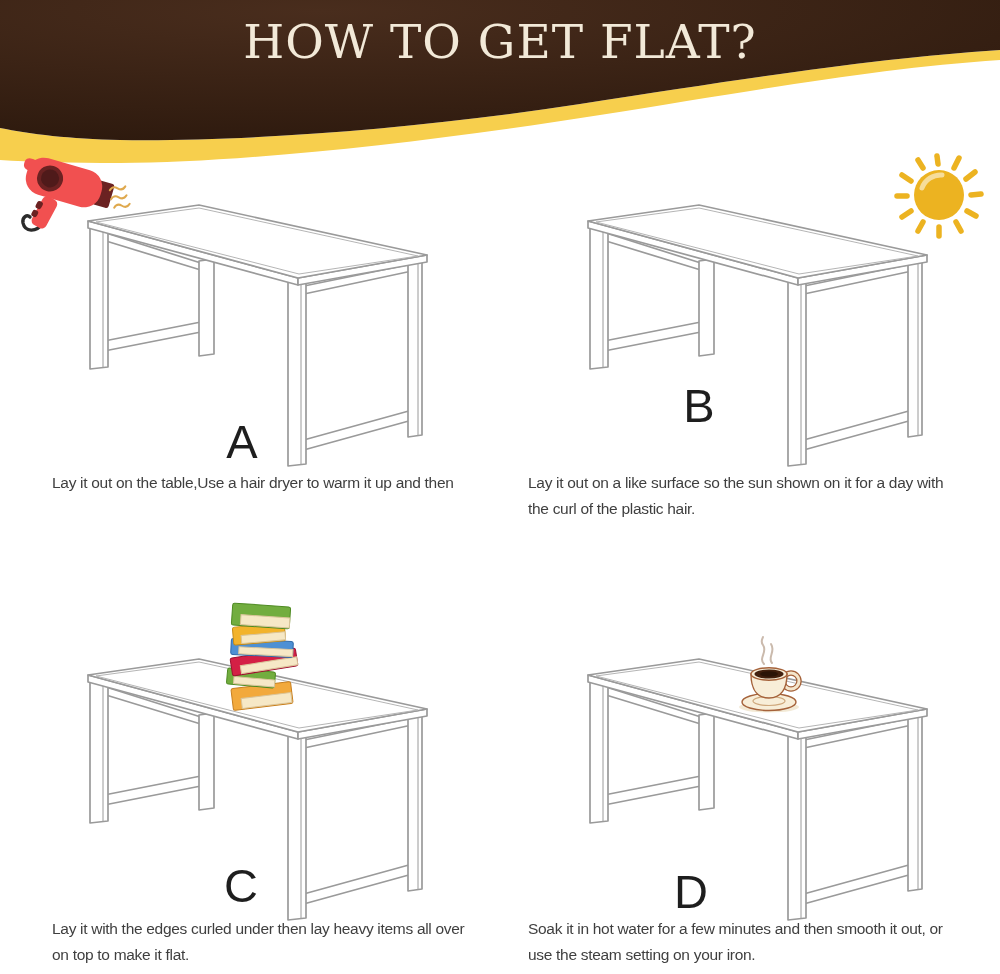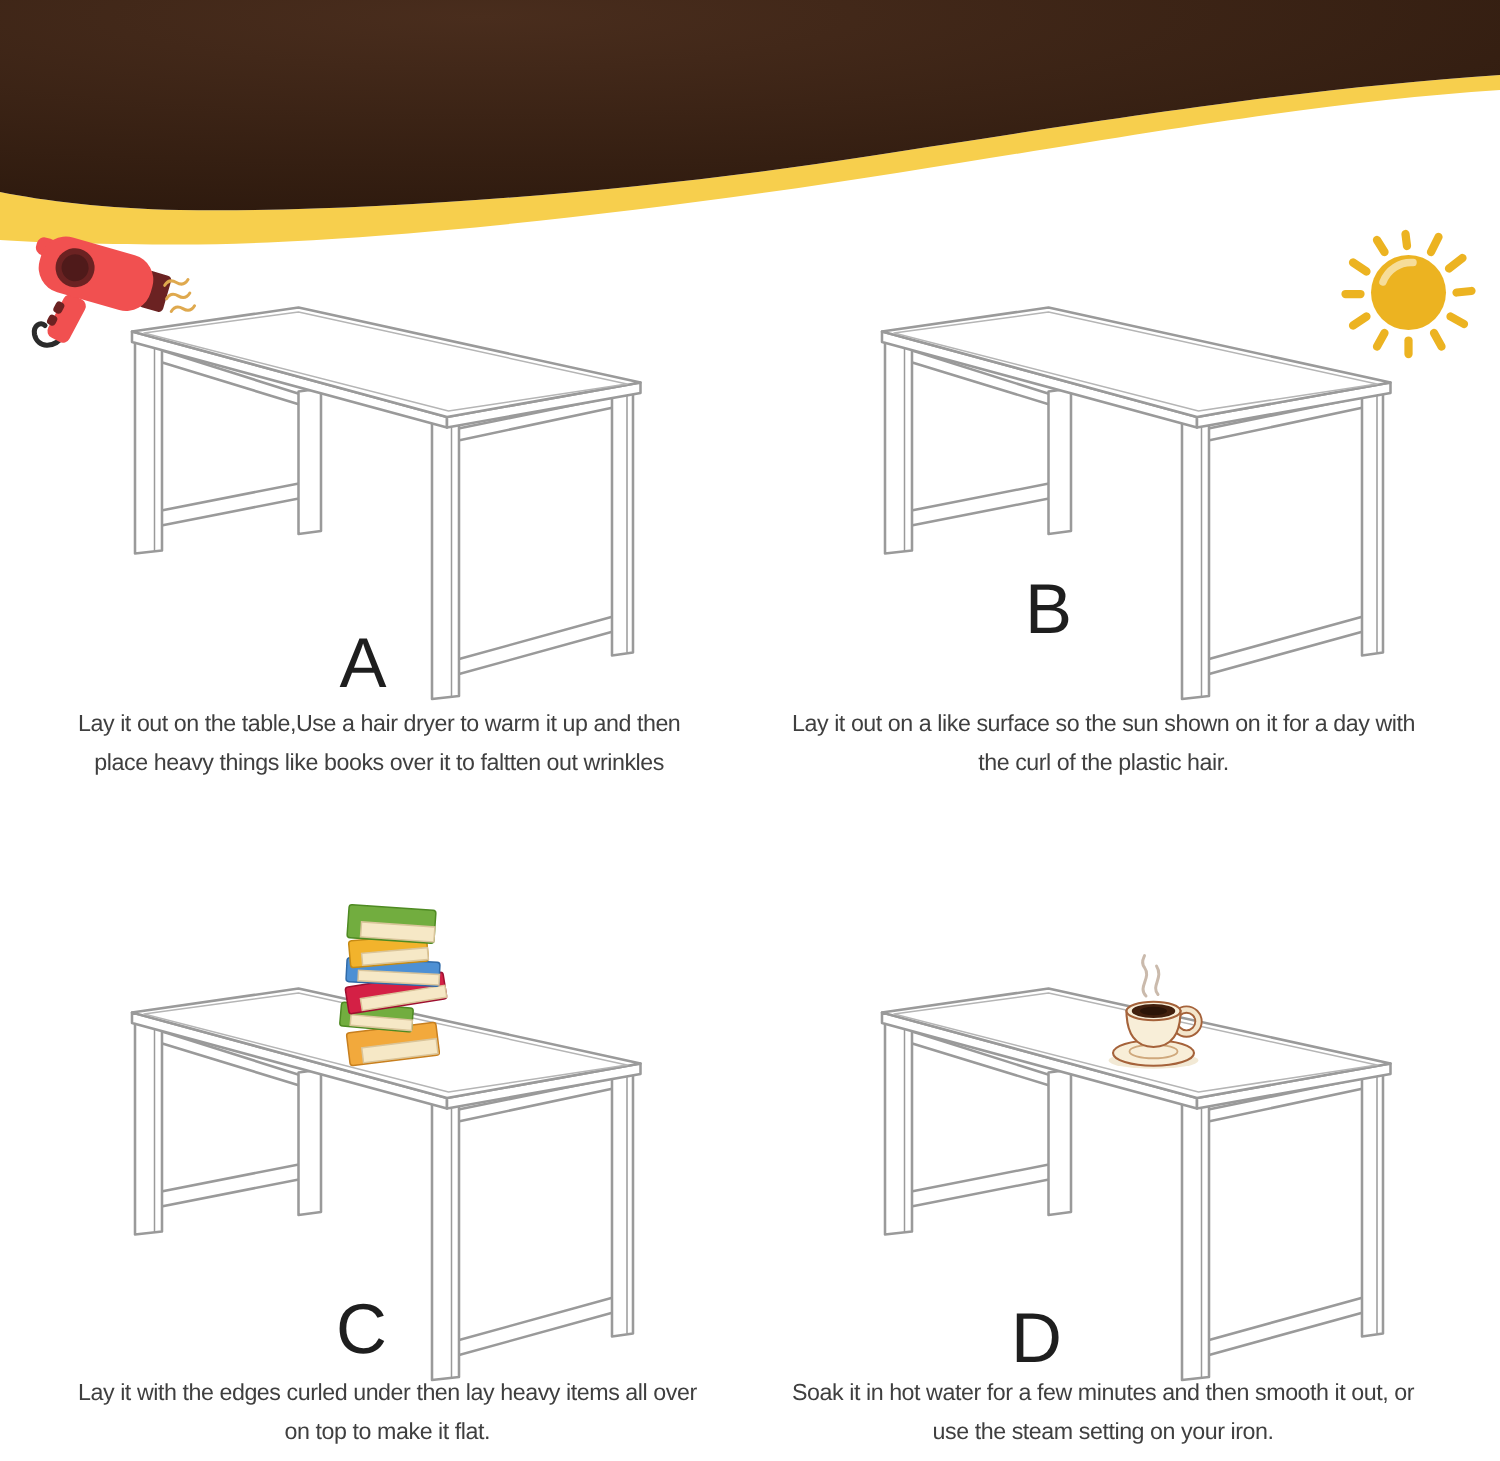--- a/index.html
+++ b/index.html
@@ -6,21 +6,21 @@
   .canvas{position:relative;width:1000px;height:974px;background:#fff;overflow:hidden;
           font-family:"Liberation Sans",sans-serif;}
   .abs{position:absolute;}
   .header-svg{left:0;top:0;}
   .title{left:0;right:0;top:14px;text-align:center;
          font-family:"DejaVu Serif",serif;font-size:47px;font-weight:500;
          color:#f2e9d8;letter-spacing:1px;}
   .panel-label{font-size:47px;font-weight:400;color:#1e1e1e;transform:translateX(-50%);
                font-family:"Liberation Sans",sans-serif;}
   .caption{font-size:15.5px;line-height:26px;letter-spacing:-0.3px;color:#3f3f3f;white-space:nowrap;}
-  .caption span{display:block;text-align:center;}
+  .caption span{display:block;}
   svg{display:block;}
 </style>
 </head>
 <body>
 
 <div class="canvas">
 
   <svg style="position:absolute;width:0;height:0" aria-hidden="true">
     <defs>
       <symbol id="desk" viewBox="0 0 345 264" fill="#ffffff" stroke="#9a9a9a" stroke-width="1.7" stroke-linejoin="round">
@@ -55,20 +55,21 @@
         <stop offset="0" stop-color="#492d1d"></stop>
         <stop offset="1" stop-color="#2e1a0e"></stop>
       </radialGradient>
     </defs>
     <path fill="#f7cf4d" d="M0,128 C30,134 70,139 120,140 C240,142 420,129 580,104
              C760,76 880,58 1000,50 L1000,60 C880,68 770,88 600,115
              C430,142 240,163 120,163 C70,163 30,162 0,160 Z"></path>
     <path fill="url(#brownGrad)" d="M0,0 H1000 V50 C880,58 760,76 580,104
              C420,129 240,142 120,140 C70,139 30,134 0,128 Z"></path>
   </svg>
+  <div class="abs title">HOW TO GET FLAT?</div>
 
   <svg class="abs" style="left:86px;top:204px" width="345" height="264" viewBox="0 0 345 264">
       <use href="#desk"></use>
     </svg>
   <svg class="abs" style="left:586px;top:204px" width="345" height="264" viewBox="0 0 345 264">
       <use href="#desk"></use>
     </svg>
   <svg class="abs" style="left:86px;top:658px" width="345" height="264" viewBox="0 0 345 264">
       <use href="#desk"></use>
     </svg>
@@ -164,21 +165,20 @@
     <ellipse cx="41" cy="38" rx="9" ry="2.8" fill="#2b1407"></ellipse>
   </svg>
 
   <div class="abs panel-label" style="left:242px;top:414px">A</div>
   <div class="abs panel-label" style="left:699px;top:378px">B</div>
   <div class="abs panel-label" style="left:241px;top:858px">C</div>
   <div class="abs panel-label" style="left:691px;top:864px">D</div>
 
   <div class="abs caption" style="left:52px;top:470px">
     <span>Lay it out on the table,Use a hair dryer to warm it up and then</span>
-    <span>place heavy things like books over it to faltten out wrinkles</span>
   </div>
   <div class="abs caption" style="left:528px;top:470px">
     <span>Lay it out on a like surface so the sun shown on it for a day with</span>
     <span>the curl of the plastic hair.</span>
   </div>
   <div class="abs caption" style="left:52px;top:916px">
     <span>Lay it with the edges curled under then lay heavy items all over</span>
     <span>on top to make it flat.</span>
   </div>
   <div class="abs caption" style="left:528px;top:916px">

